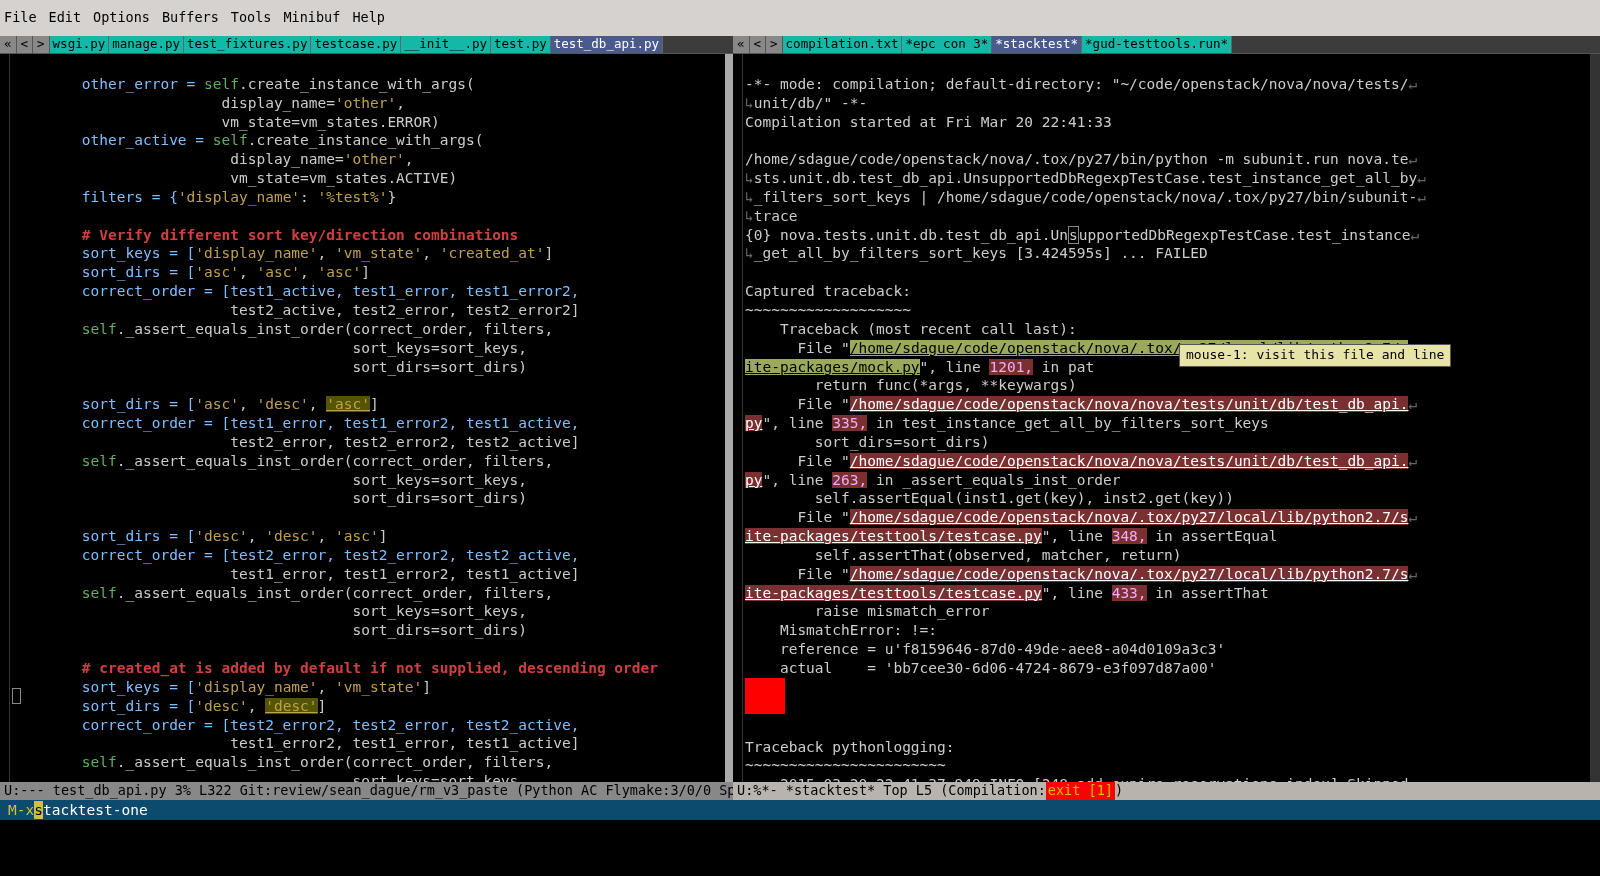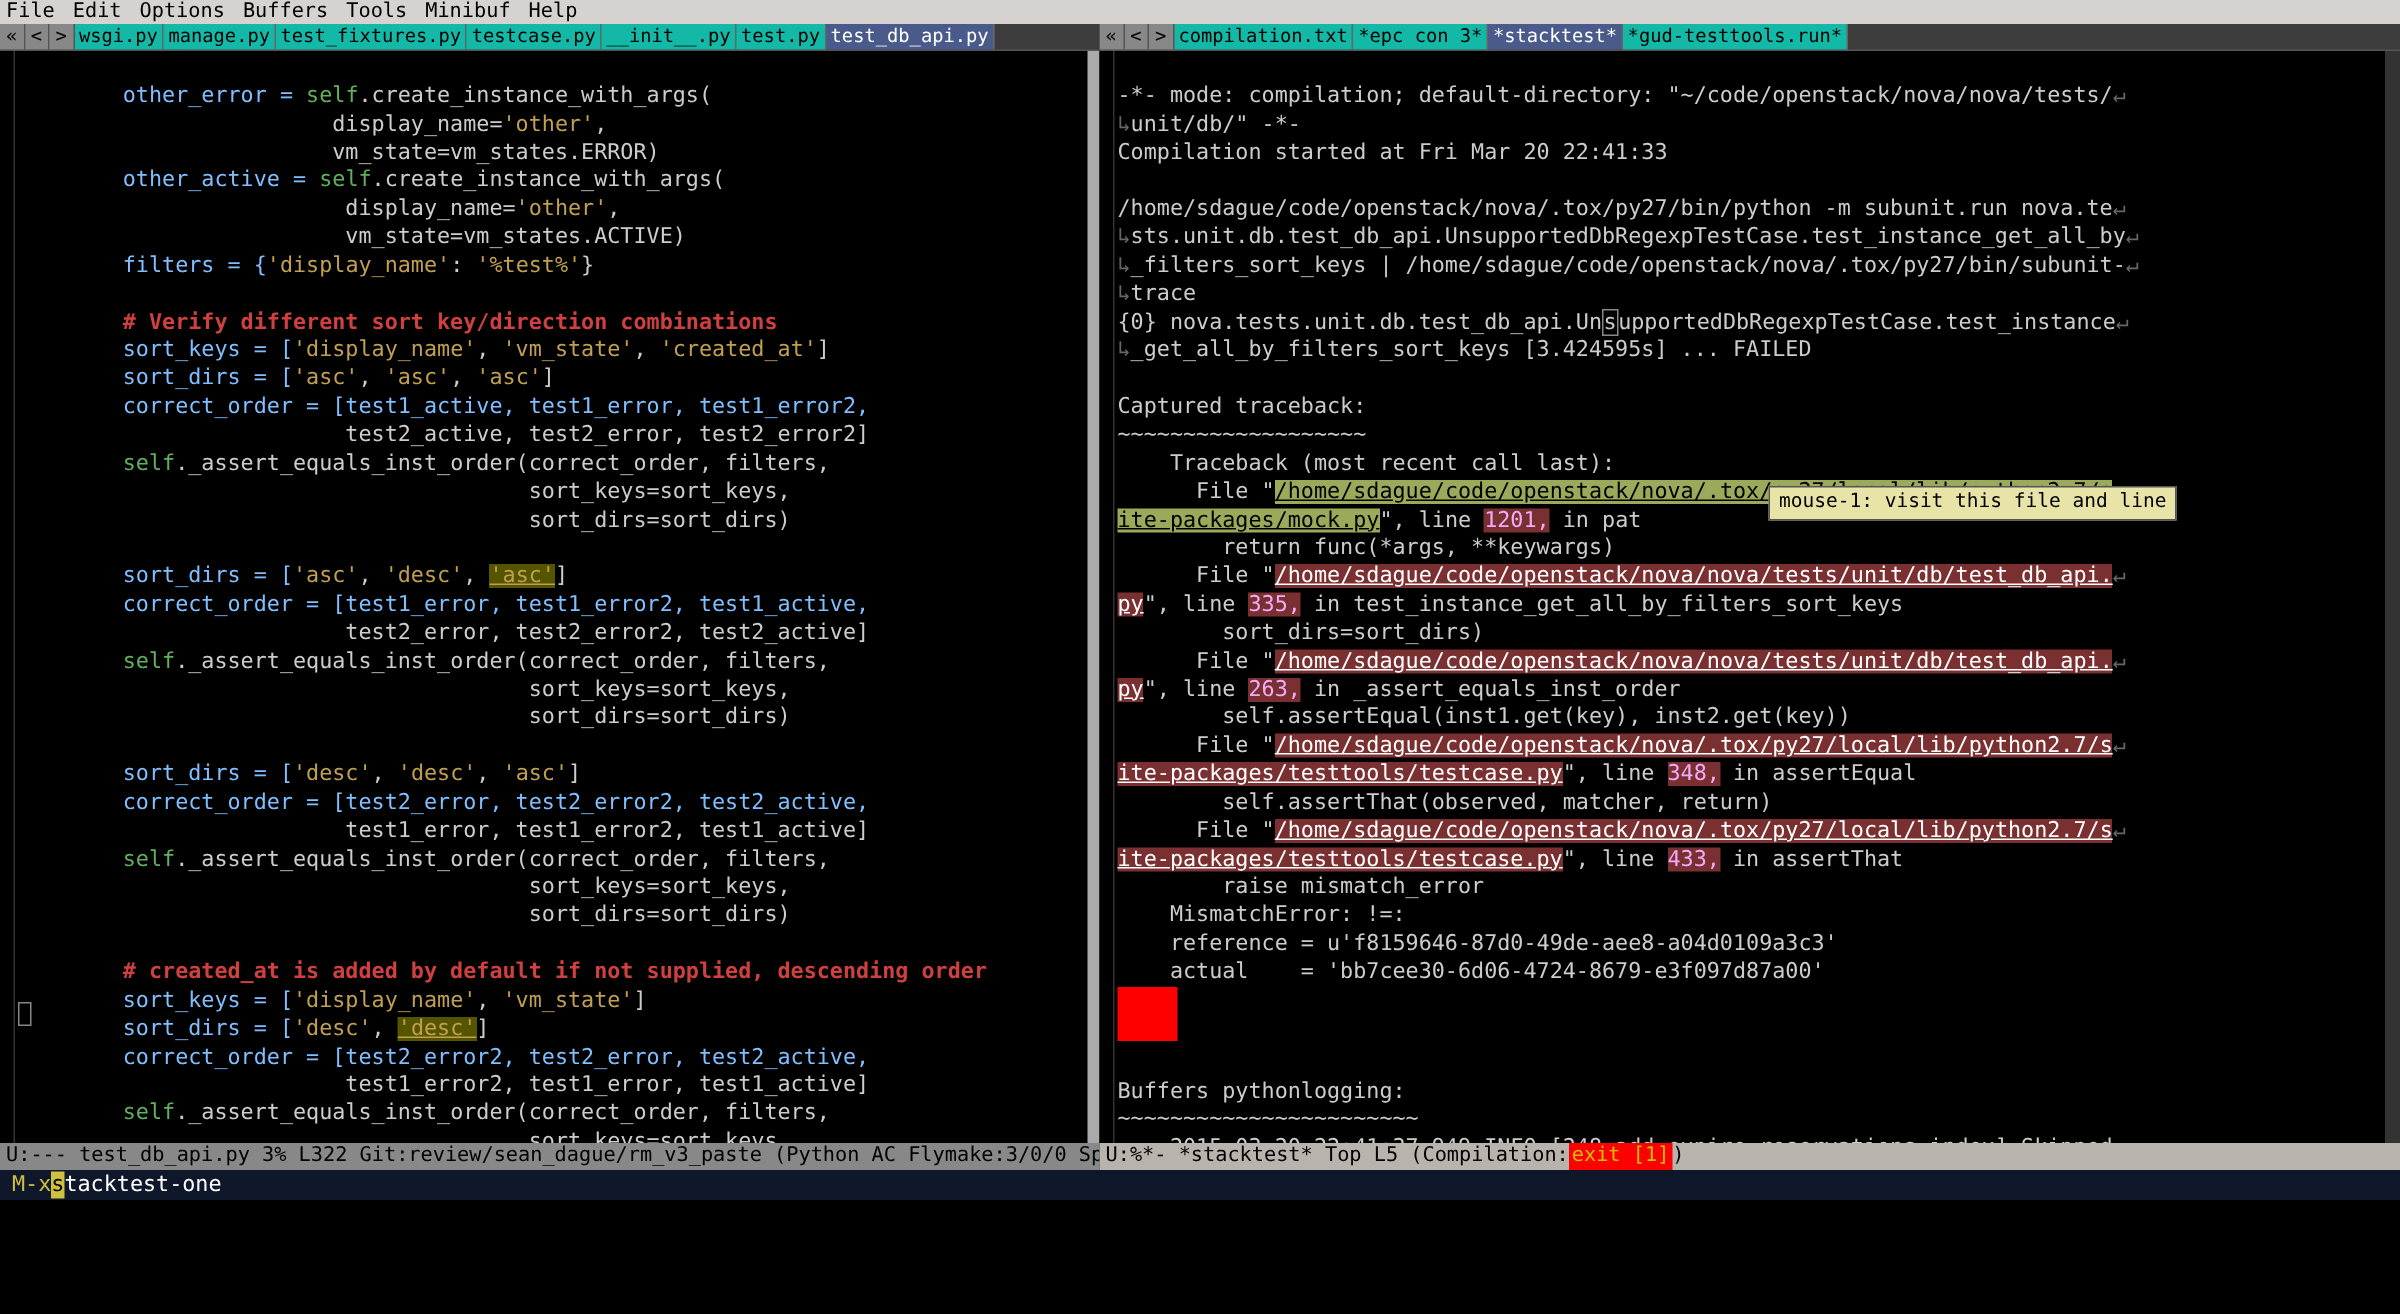--- a/index.html
+++ b/index.html
@@ -12,21 +12,21 @@
       height: 876px;
       overflow: hidden;
       line-height: 1.3;
     }
     .menubar {
       background: #d6d2cf;
       color: #000;
       padding: 2px 4px;
       display: flex;
       gap: 12px;
-      height: 16px;
+      height: 36px;
       align-items: center;
       font-size: 13.5px;
     }
     .menubar span { cursor: pointer; }
     .tabbar {
       background: #3c3c3c;
       display: flex;
       height: 18px;
       align-items: stretch;
       font-size: 12.5px;
@@ -71,21 +71,21 @@
       height: 18px;
       display: flex;
       align-items: center;
       white-space: nowrap;
     }
     .modeline.inactive { background: #888; }
     .modeline-row { display: flex; }
     .modeline-left { width: 733px; }
     .modeline-right { flex: 1; }
     .minibuffer {
-      background: #0f172a;
+      background: #0c4a6e;
       color: #fff;
       padding: 2px 8px;
       height: 20px;
       display: flex;
       align-items: center;
       text-align: right;
     }
     .kw-var { color: #7fbfff; }
     .kw-self { color: #5fb05f; }
     .kw-str { color: #c0a050; }
@@ -221,21 +221,21 @@
 <span class="tb-link">ite-packages/testtools/testcase.py</span><span>", line </span><span class="tb-line">348,</span><span> in assertEqual</span>
 <span>        self.assertThat(observed, matcher, return)</span>
 <span>      File "</span><span class="tb-link">/home/sdague/code/openstack/nova/.tox/py27/local/lib/python2.7/s</span><span class="wrap-glyph">↵</span>
 <span class="tb-link">ite-packages/testtools/testcase.py</span><span>", line </span><span class="tb-line">433,</span><span> in assertThat</span>
 <span>        raise mismatch_error</span>
 <span>    MismatchError: !=:</span>
 <span>    reference = u'f8159646-87d0-49de-aee8-a04d0109a3c3'</span>
 <span>    actual    = 'bb7cee30-6d06-4724-8679-e3f097d87a00'</span>
 <span class="red-block"></span>
 <span></span>
-<span>Buffers pythonlogging:</span>
+<span>Traceback pythonlogging:</span>
 <span>~~~~~~~~~~~~~~~~~~~~~~~</span>
 <span>    2015-03-20 22:41:37,949 INFO [248_add_expire_reservations_index] Skipped</span><span class="wrap-glyph">↵</span>
 
     <div class="tooltip" style="top:290px; left:390px;margin-left:46px;">mouse-1: visit this file and line</div>
   </div>
   <div style="width:10px; background:#333;"></div>
 </div>
 
 <div class="modeline-row">
   <div class="modeline inactive modeline-left">

